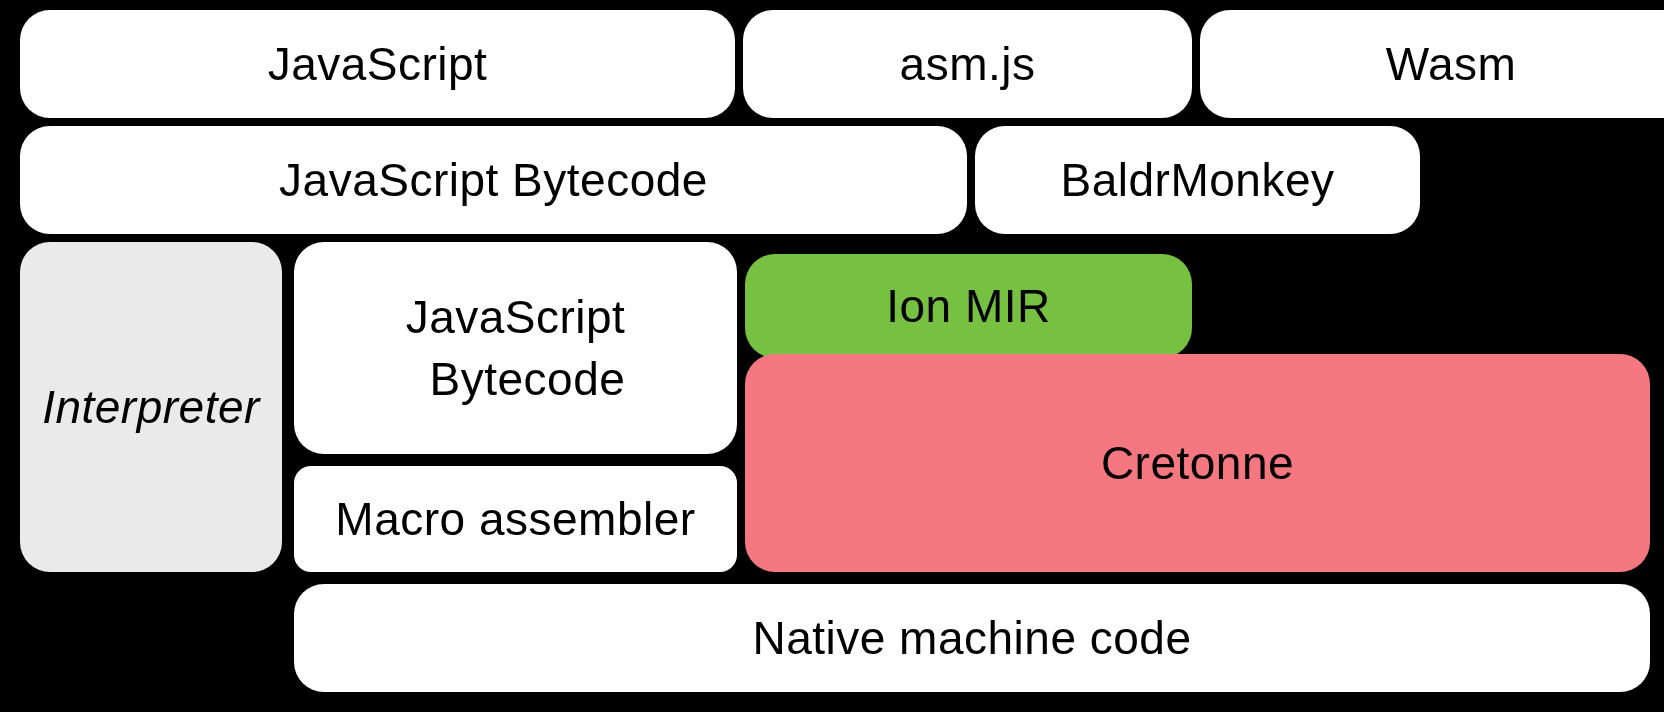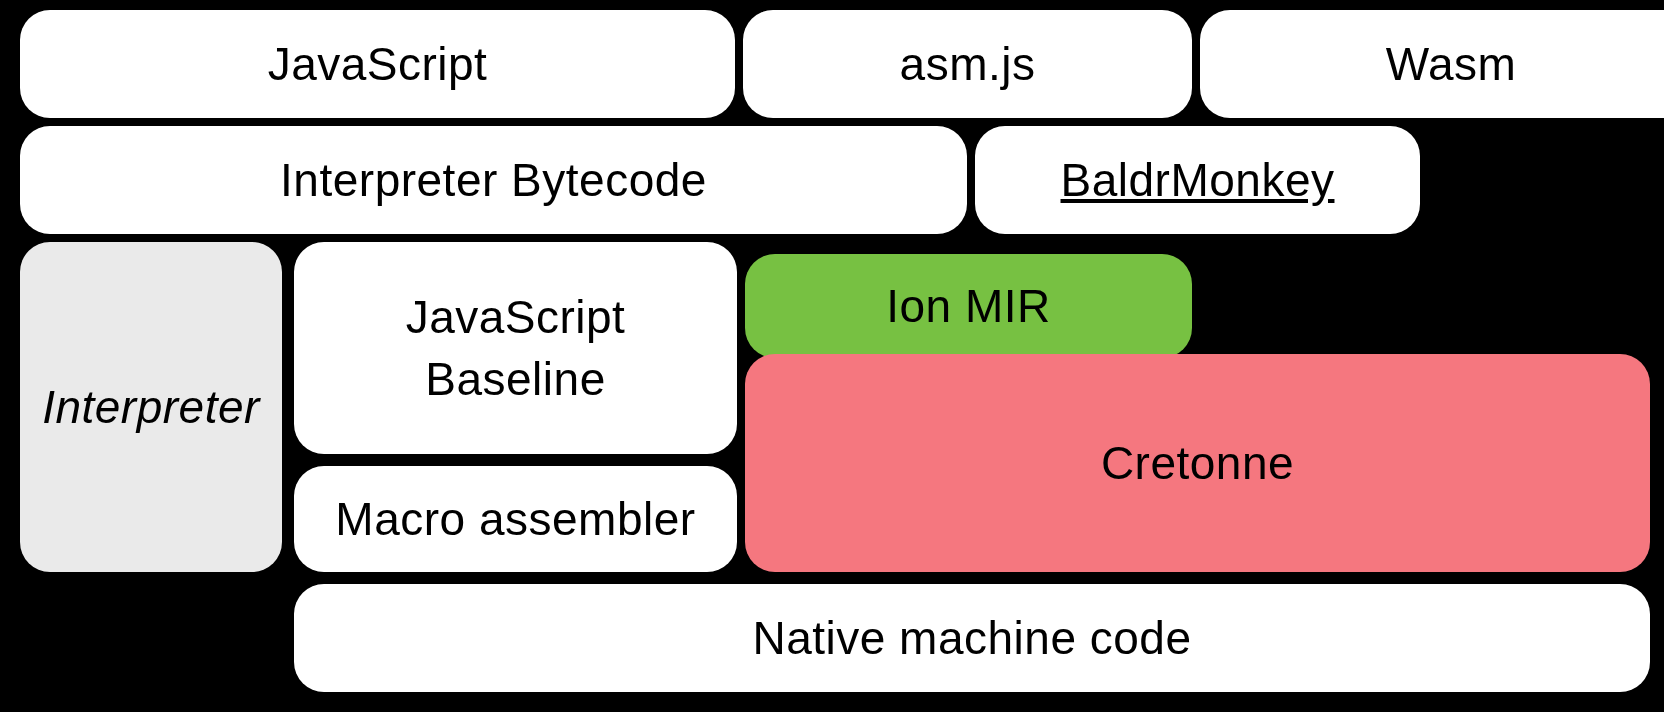--- a/index.html
+++ b/index.html
@@ -21,21 +21,21 @@
     background: #fff;
     color: #000;
     display: flex;
     align-items: center;
     justify-content: center;
     text-align: center;
     font-size: 46px;
     line-height: 1.35;
     letter-spacing: 0.5px;
   }
-  .box .label { display: block; }
+  .box .label { display: block; text-align: right; }
 
   
   .b-javascript   { left: 20px;   top: 10px;  width: 715px;  height: 108px; }
   .b-asmjs        { left: 743px;  top: 10px;  width: 449px;  height: 108px; }
   .b-wasm         { left: 1200px; top: 10px;  width: 502px;  height: 108px; }
   .b-bytecode     { left: 20px;   top: 126px; width: 947px;  height: 108px; }
   .b-baldrmonkey  { left: 975px;  top: 126px; width: 445px;  height: 108px; }
   .b-interpreter  { left: 20px;   top: 242px; width: 262px;  height: 330px; background: #eaeaea; }
   .b-baseline     { left: 294px;  top: 242px; width: 443px;  height: 212px; }
   .b-ionmir       { left: 745px;  top: 242px; width: 447px;  height: 104px; background: #77c142; margin-top: 12px; }
@@ -54,47 +54,47 @@
 
   <div class="box b-asmjs" style="background-color: rgb(255, 255, 255);">
     <span class="label">asm.js</span>
   </div>
 
   <div class="box b-wasm" style="background-color: rgb(255, 255, 255);">
     <span class="label">Wasm</span>
   </div>
 
   <div class="box b-bytecode" style="background-color: rgb(255, 255, 255);">
-    <span class="label">Interpreter Bytecode</span>
+    <span class="label">JavaScript Bytecode</span>
   </div>
 
-  <div class="box b-baldrmonkey" style="background-color: rgb(255, 255, 255); text-decoration: underline;">
+  <div class="box b-baldrmonkey" style="background-color: rgb(255, 255, 255);">
     <span class="label">BaldrMonkey</span>
   </div>
 
   <div class="box b-interpreter" style="background-color: rgb(234, 234, 234); font-style: italic;">
     <span class="label">Interpreter</span>
   </div>
 
   <div class="box b-baseline" style="background-color: rgb(255, 255, 255);">
     <span class="label">
       <span>JavaScript</span><br>
-      <span>Baseline</span>
+      <span>Bytecode</span>
     </span>
   </div>
 
   <div class="box b-ionmir" style="background-color: rgb(119, 193, 66);">
     <span class="label">Ion MIR</span>
   </div>
 
   <div class="box b-cretonne" style="background-color: rgb(245, 119, 127);">
     <span class="label">Cretonne</span>
   </div>
 
-  <div class="box b-macro" style="background-color: rgb(255, 255, 255);">
+  <div class="box b-macro" style="background-color: rgb(255, 255, 255); border-radius: 17px;">
     <span class="label">Macro assembler</span>
   </div>
 
   <div class="box b-native" style="background-color: rgb(255, 255, 255);">
     <span class="label">Native machine code</span>
   </div>
 
 </div>
 
 </body></html>

